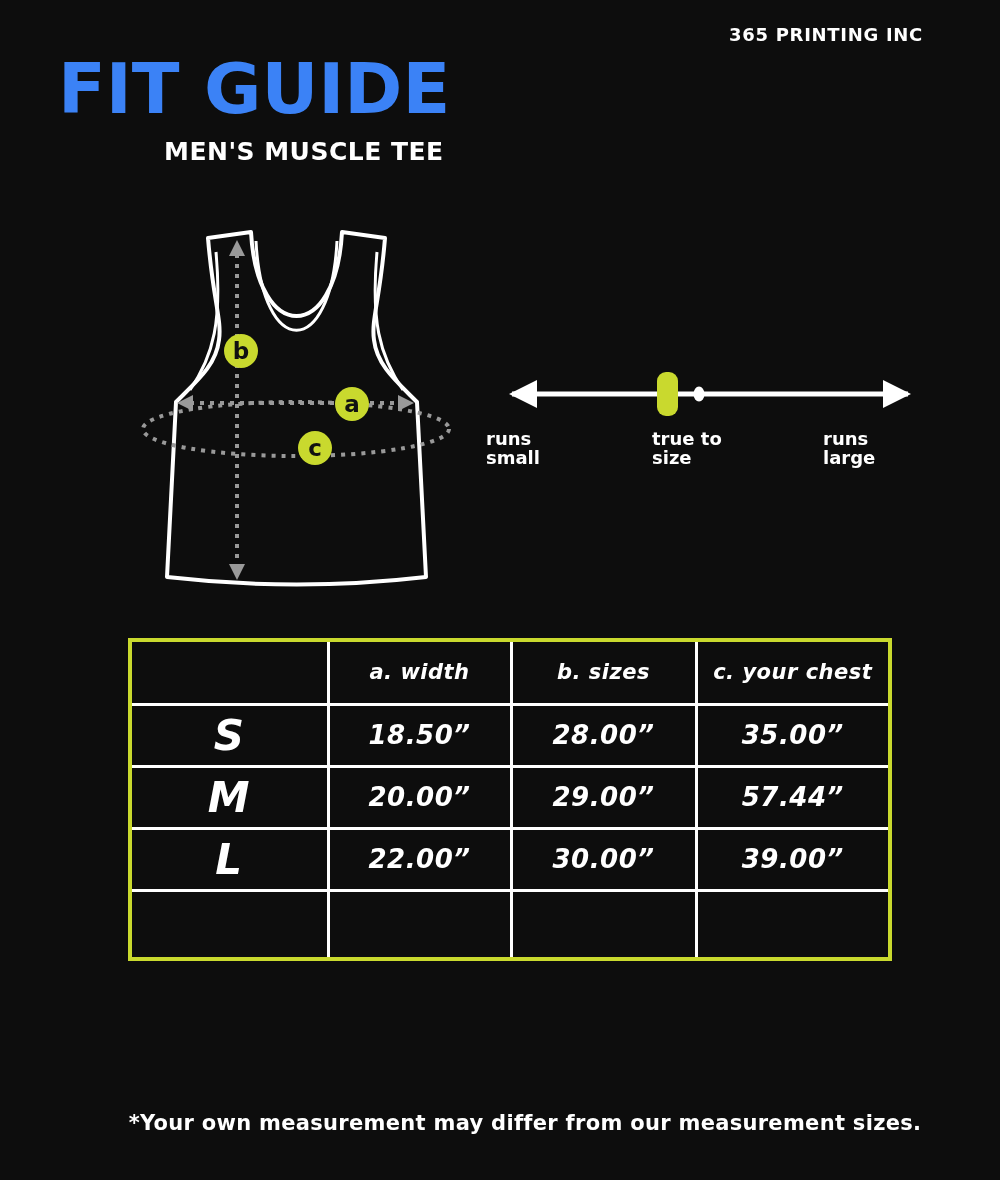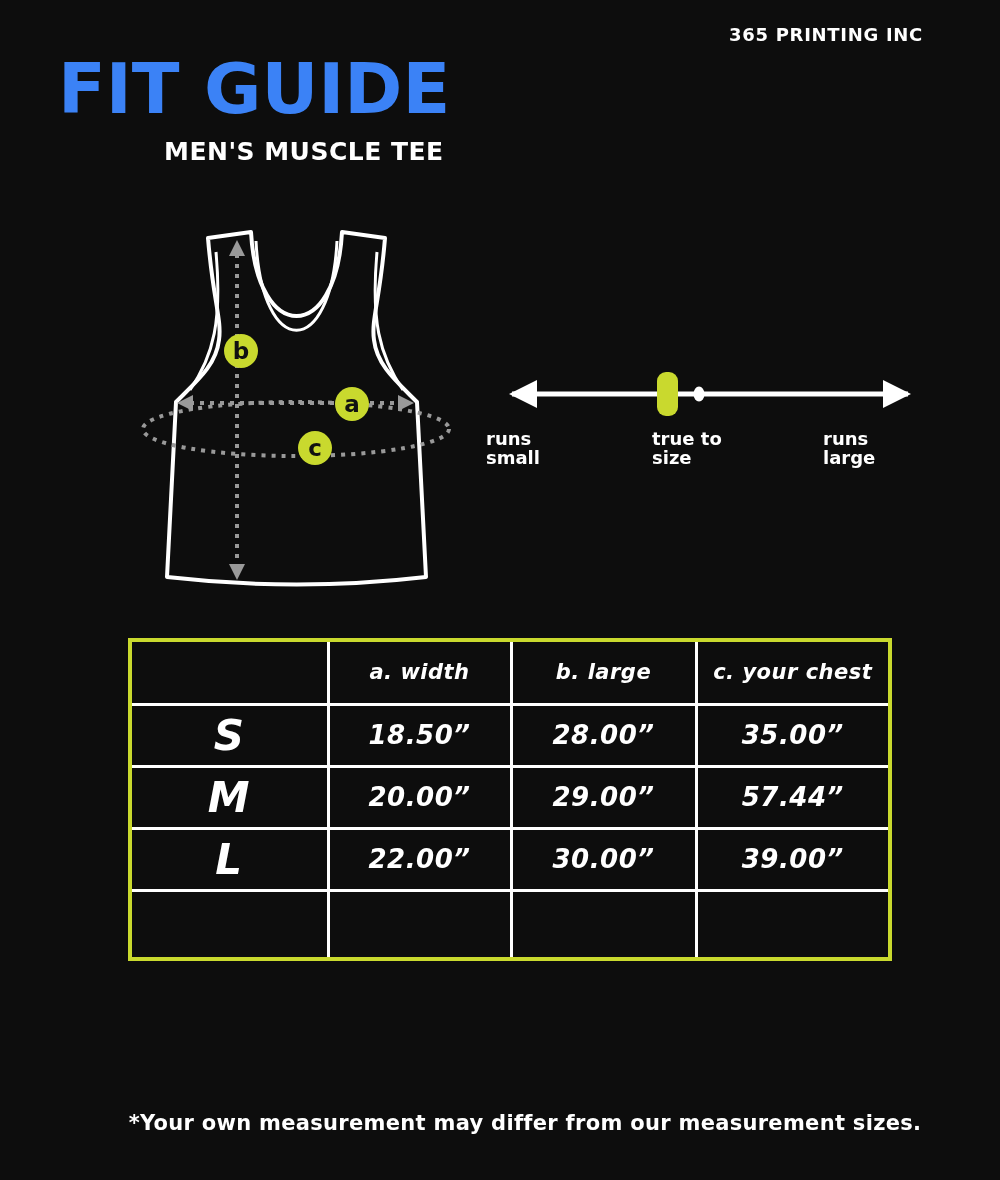--- a/index.html
+++ b/index.html
@@ -135,21 +135,21 @@
     <colgroup>
       <col style="width:198px">
         <col style="width:183px">
         <col style="width:185px">
         <col style="width:194px">
     </colgroup>
     <tbody>
         <tr class="hdr-row">
       <td class="c-head"></td>
       <td class="c-head">a. width</td>
-      <td class="c-head">b. large</td>
+      <td class="c-head">b. sizes</td>
       <td class="c-head">c. your chest</td>
     </tr>
     <tr class="data-row">
       <td class="c-size">S</td>
       <td class="c-val">18.50”</td>
       <td class="c-val">28.00”</td>
       <td class="c-val">35.00”</td>
     </tr>
     <tr class="data-row">
       <td class="c-size">M</td>

